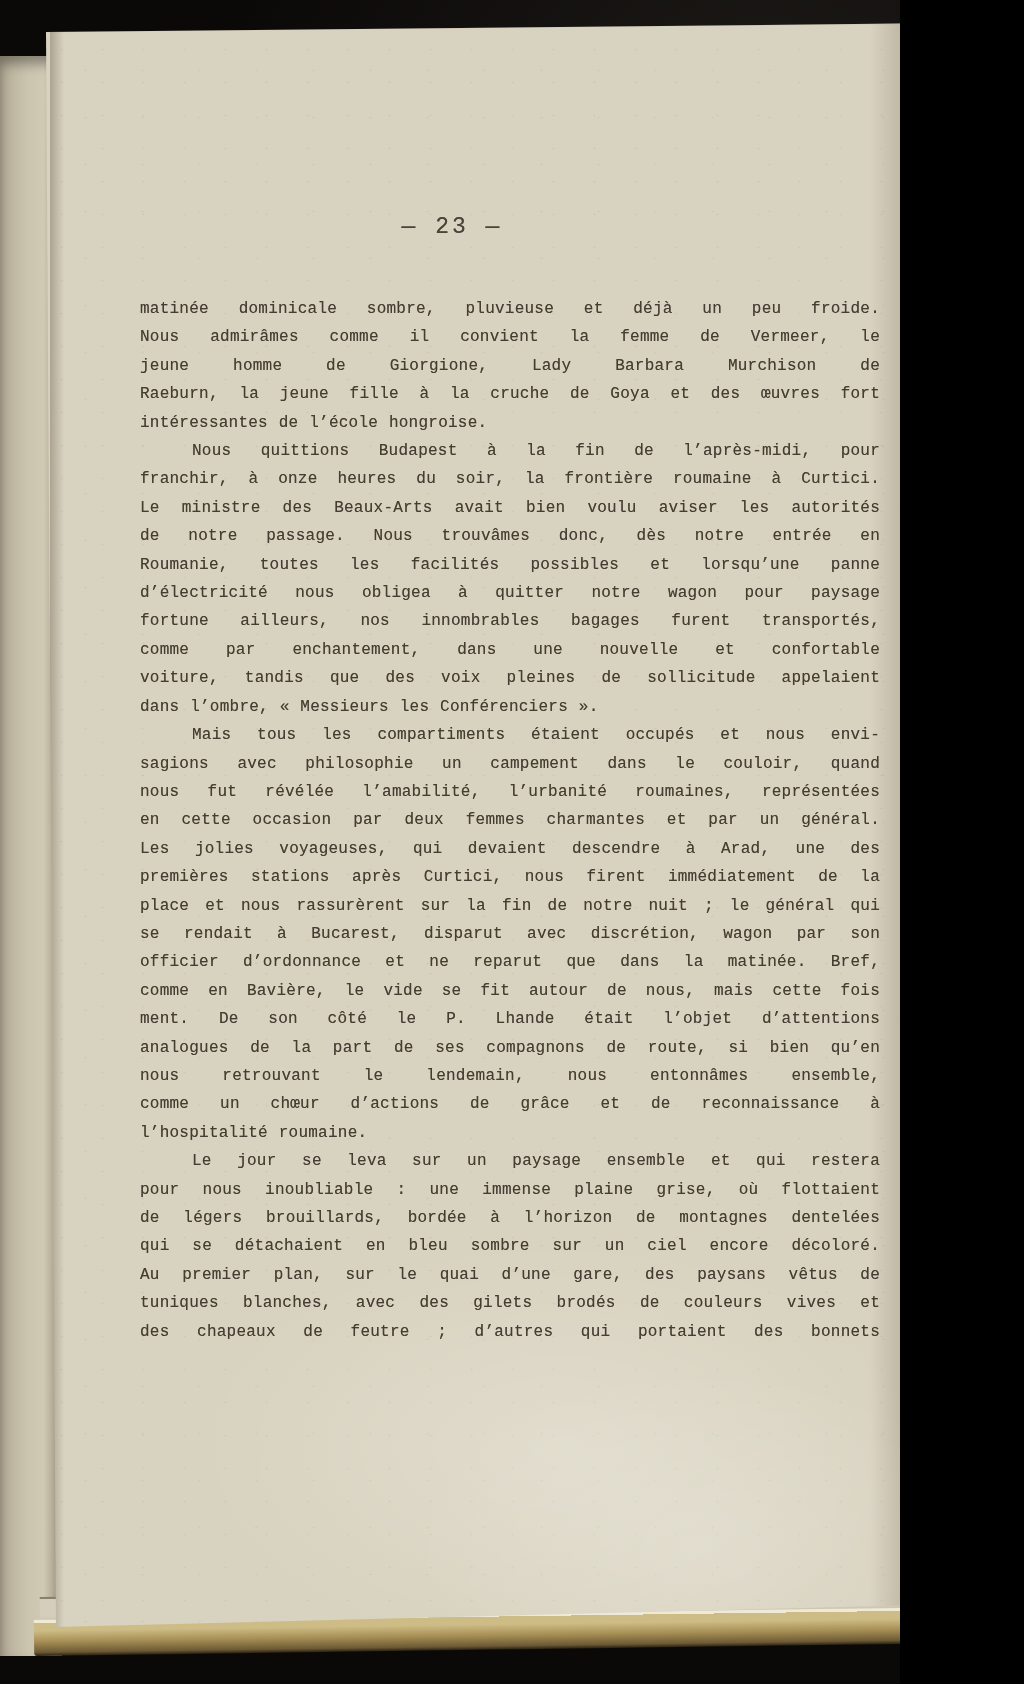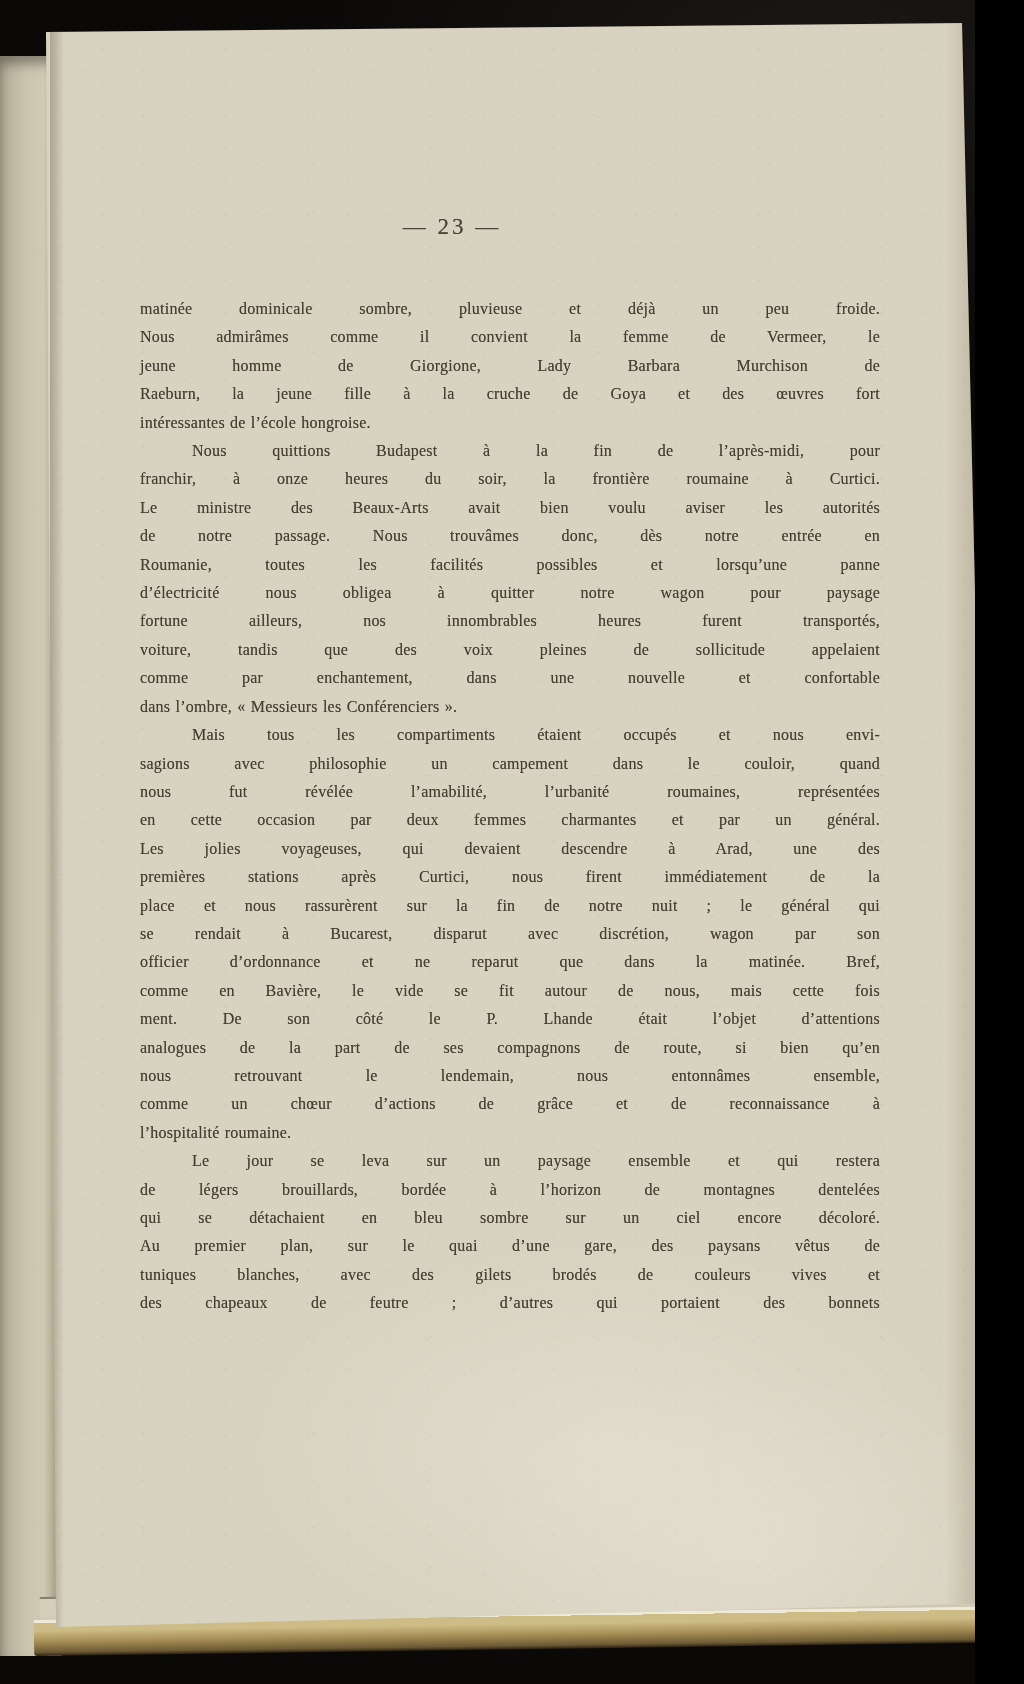--- a/index.html
+++ b/index.html
@@ -1,22 +1,22 @@
 <!DOCTYPE html>
 <html><head>
 <meta charset="utf-8">
 <style>
   html,body{margin:0;padding:0;background:#000;}
   .scene{
-    position:relative;width:975px;height:1684px;overflow:hidden;
+    position:relative;width:900px;height:1684px;overflow:hidden;
     background:
       radial-gradient(ellipse 900px 500px at 85% 4%, rgba(58,54,48,.35), rgba(0,0,0,0) 60%),
       radial-gradient(ellipse 700px 900px at 0% 60%, rgba(40,36,30,.25), rgba(0,0,0,0) 65%),
       #0b0908;
-    font-family:Liberation Serif, serif;
+    font-family:Liberation Mono, monospace;
   }
   
   .under-left{
     position:absolute;left:0;top:56px;width:62px;height:1600px;
     background:linear-gradient(90deg,#b5ac97 0%,#cbc4ae 45%,#d0c9b4 70%,#a29880 98%);
     box-shadow:inset 0 8px 12px rgba(0,0,0,.35);
   }
   
   .sliver-page{
     position:absolute;left:40px;top:1597px;width:962px;height:34px;
@@ -89,40 +89,41 @@
         <div class="line">Nous admirâmes comme il convient la femme de Vermeer, le</div>
         <div class="line">jeune homme de Giorgione, Lady Barbara Murchison de</div>
         <div class="line">Raeburn, la jeune fille à la cruche de Goya et des œuvres fort</div>
         <div class="line end">intéressantes de l’école hongroise.</div>
         <div class="line indent">Nous quittions Budapest à la fin de l’après-midi, pour</div>
         <div class="line">franchir, à onze heures du soir, la frontière roumaine à Curtici.</div>
         <div class="line">Le ministre des Beaux-Arts avait bien voulu aviser les autorités</div>
         <div class="line">de notre passage. Nous trouvâmes donc, dès notre entrée en</div>
         <div class="line">Roumanie, toutes les facilités possibles et lorsqu’une panne</div>
         <div class="line">d’électricité nous obligea à quitter notre wagon pour paysage</div>
-        <div class="line">fortune ailleurs, nos innombrables heures furent transportés,</div>
+        <div class="line">fortune ailleurs, nos innombrables bagages furent transportés,</div>
+        <div class="line">comme par enchantement, dans une nouvelle et confortable</div>
         <div class="line">voiture, tandis que des voix pleines de sollicitude appelaient</div>
-        <div class="line">comme par enchantement, dans une nouvelle et confortable</div>
         <div class="line end">dans l’ombre, « Messieurs les Conférenciers ».</div>
         <div class="line indent">Mais tous les compartiments étaient occupés et nous envi-</div>
         <div class="line">sagions avec philosophie un campement dans le couloir, quand</div>
         <div class="line">nous fut révélée l’amabilité, l’urbanité roumaines, représentées</div>
         <div class="line">en cette occasion par deux femmes charmantes et par un général.</div>
         <div class="line">Les jolies voyageuses, qui devaient descendre à Arad, une des</div>
         <div class="line">premières stations après Curtici, nous firent immédiatement de la</div>
         <div class="line">place et nous rassurèrent sur la fin de notre nuit ; le général qui</div>
         <div class="line">se rendait à Bucarest, disparut avec discrétion, wagon par son</div>
         <div class="line">officier d’ordonnance et ne reparut que dans la matinée. Bref,</div>
         <div class="line">comme en Bavière, le vide se fit autour de nous, mais cette fois</div>
         <div class="line">ment. De son côté le P. Lhande était l’objet d’attentions</div>
         <div class="line">analogues de la part de ses compagnons de route, si bien qu’en</div>
         <div class="line">nous retrouvant le lendemain, nous entonnâmes ensemble,</div>
         <div class="line">comme un chœur d’actions de grâce et de reconnaissance à</div>
         <div class="line end">l’hospitalité roumaine.</div>
         <div class="line indent">Le jour se leva sur un paysage ensemble et qui restera</div>
+        <div class="line">pour nous inoubliable : une immense plaine grise, où flottaient</div>
         <div class="line">de légers brouillards, bordée à l’horizon de montagnes dentelées</div>
         <div class="line">qui se détachaient en bleu sombre sur un ciel encore décoloré.</div>
         <div class="line">Au premier plan, sur le quai d’une gare, des paysans vêtus de</div>
         <div class="line">tuniques blanches, avec des gilets brodés de couleurs vives et</div>
         <div class="line">des chapeaux de feutre ; d’autres  qui portaient des  bonnets</div>
       </div>
   </div>
 </div>
 
 </body></html>

